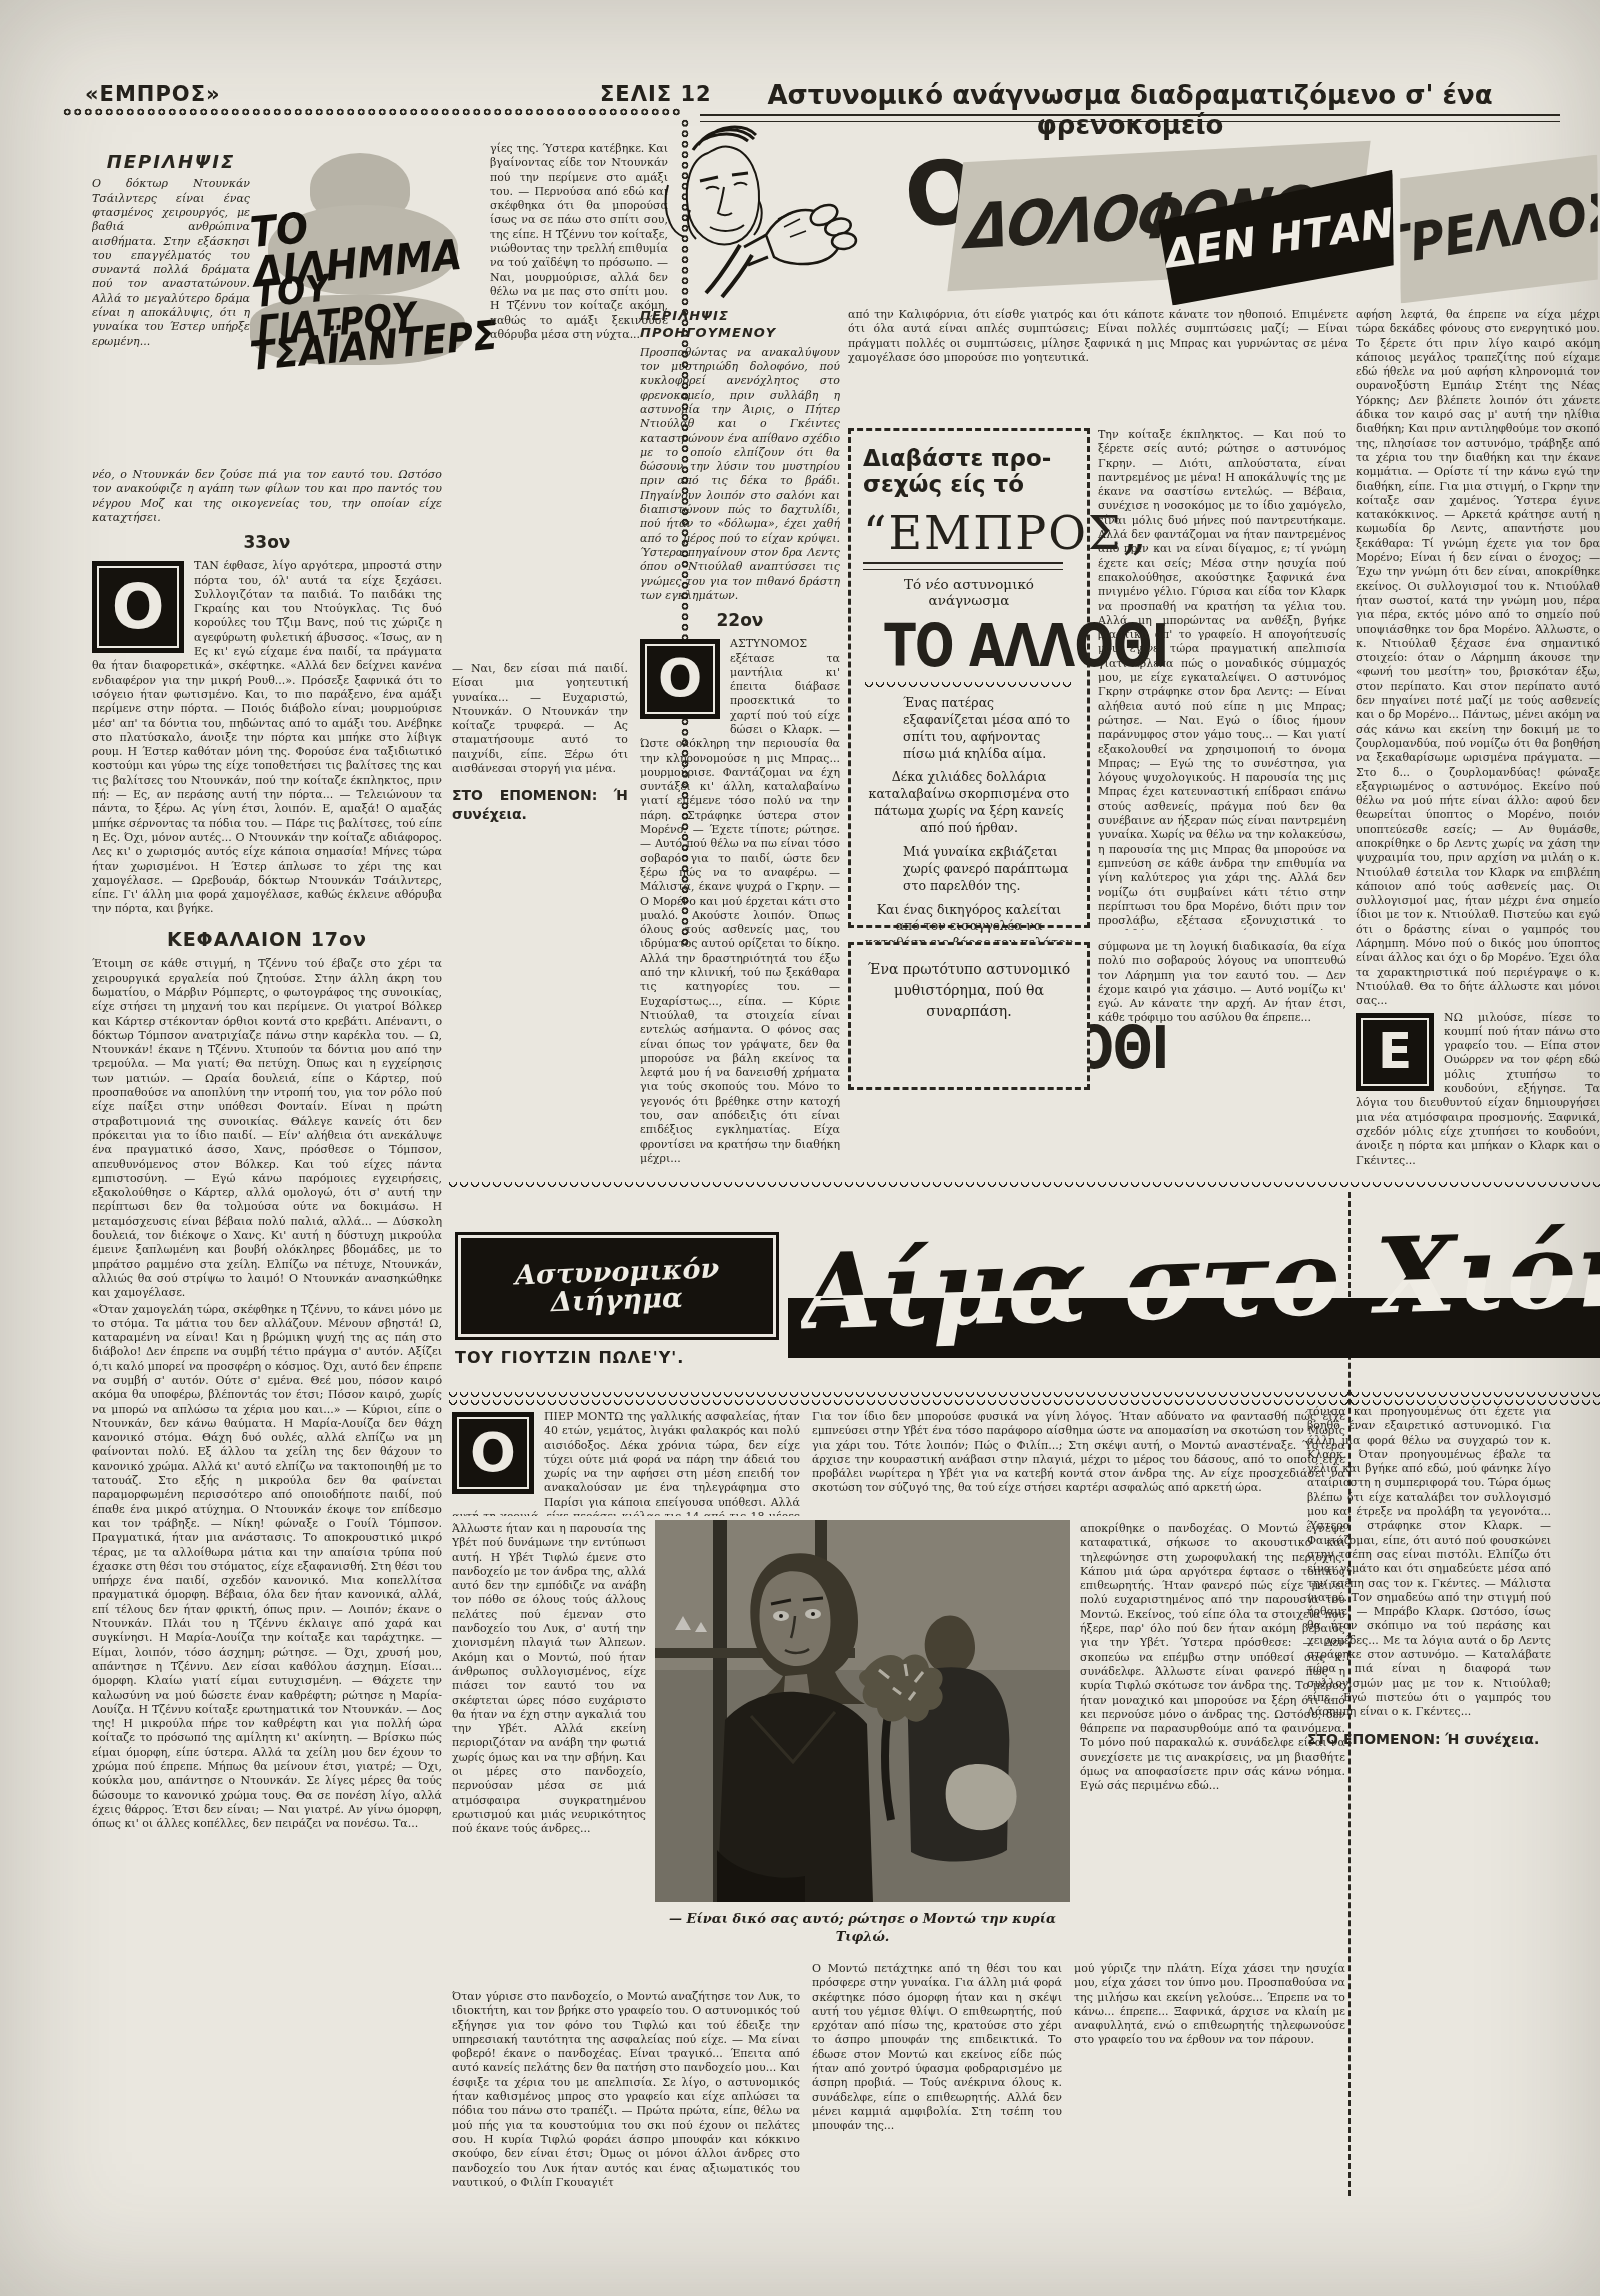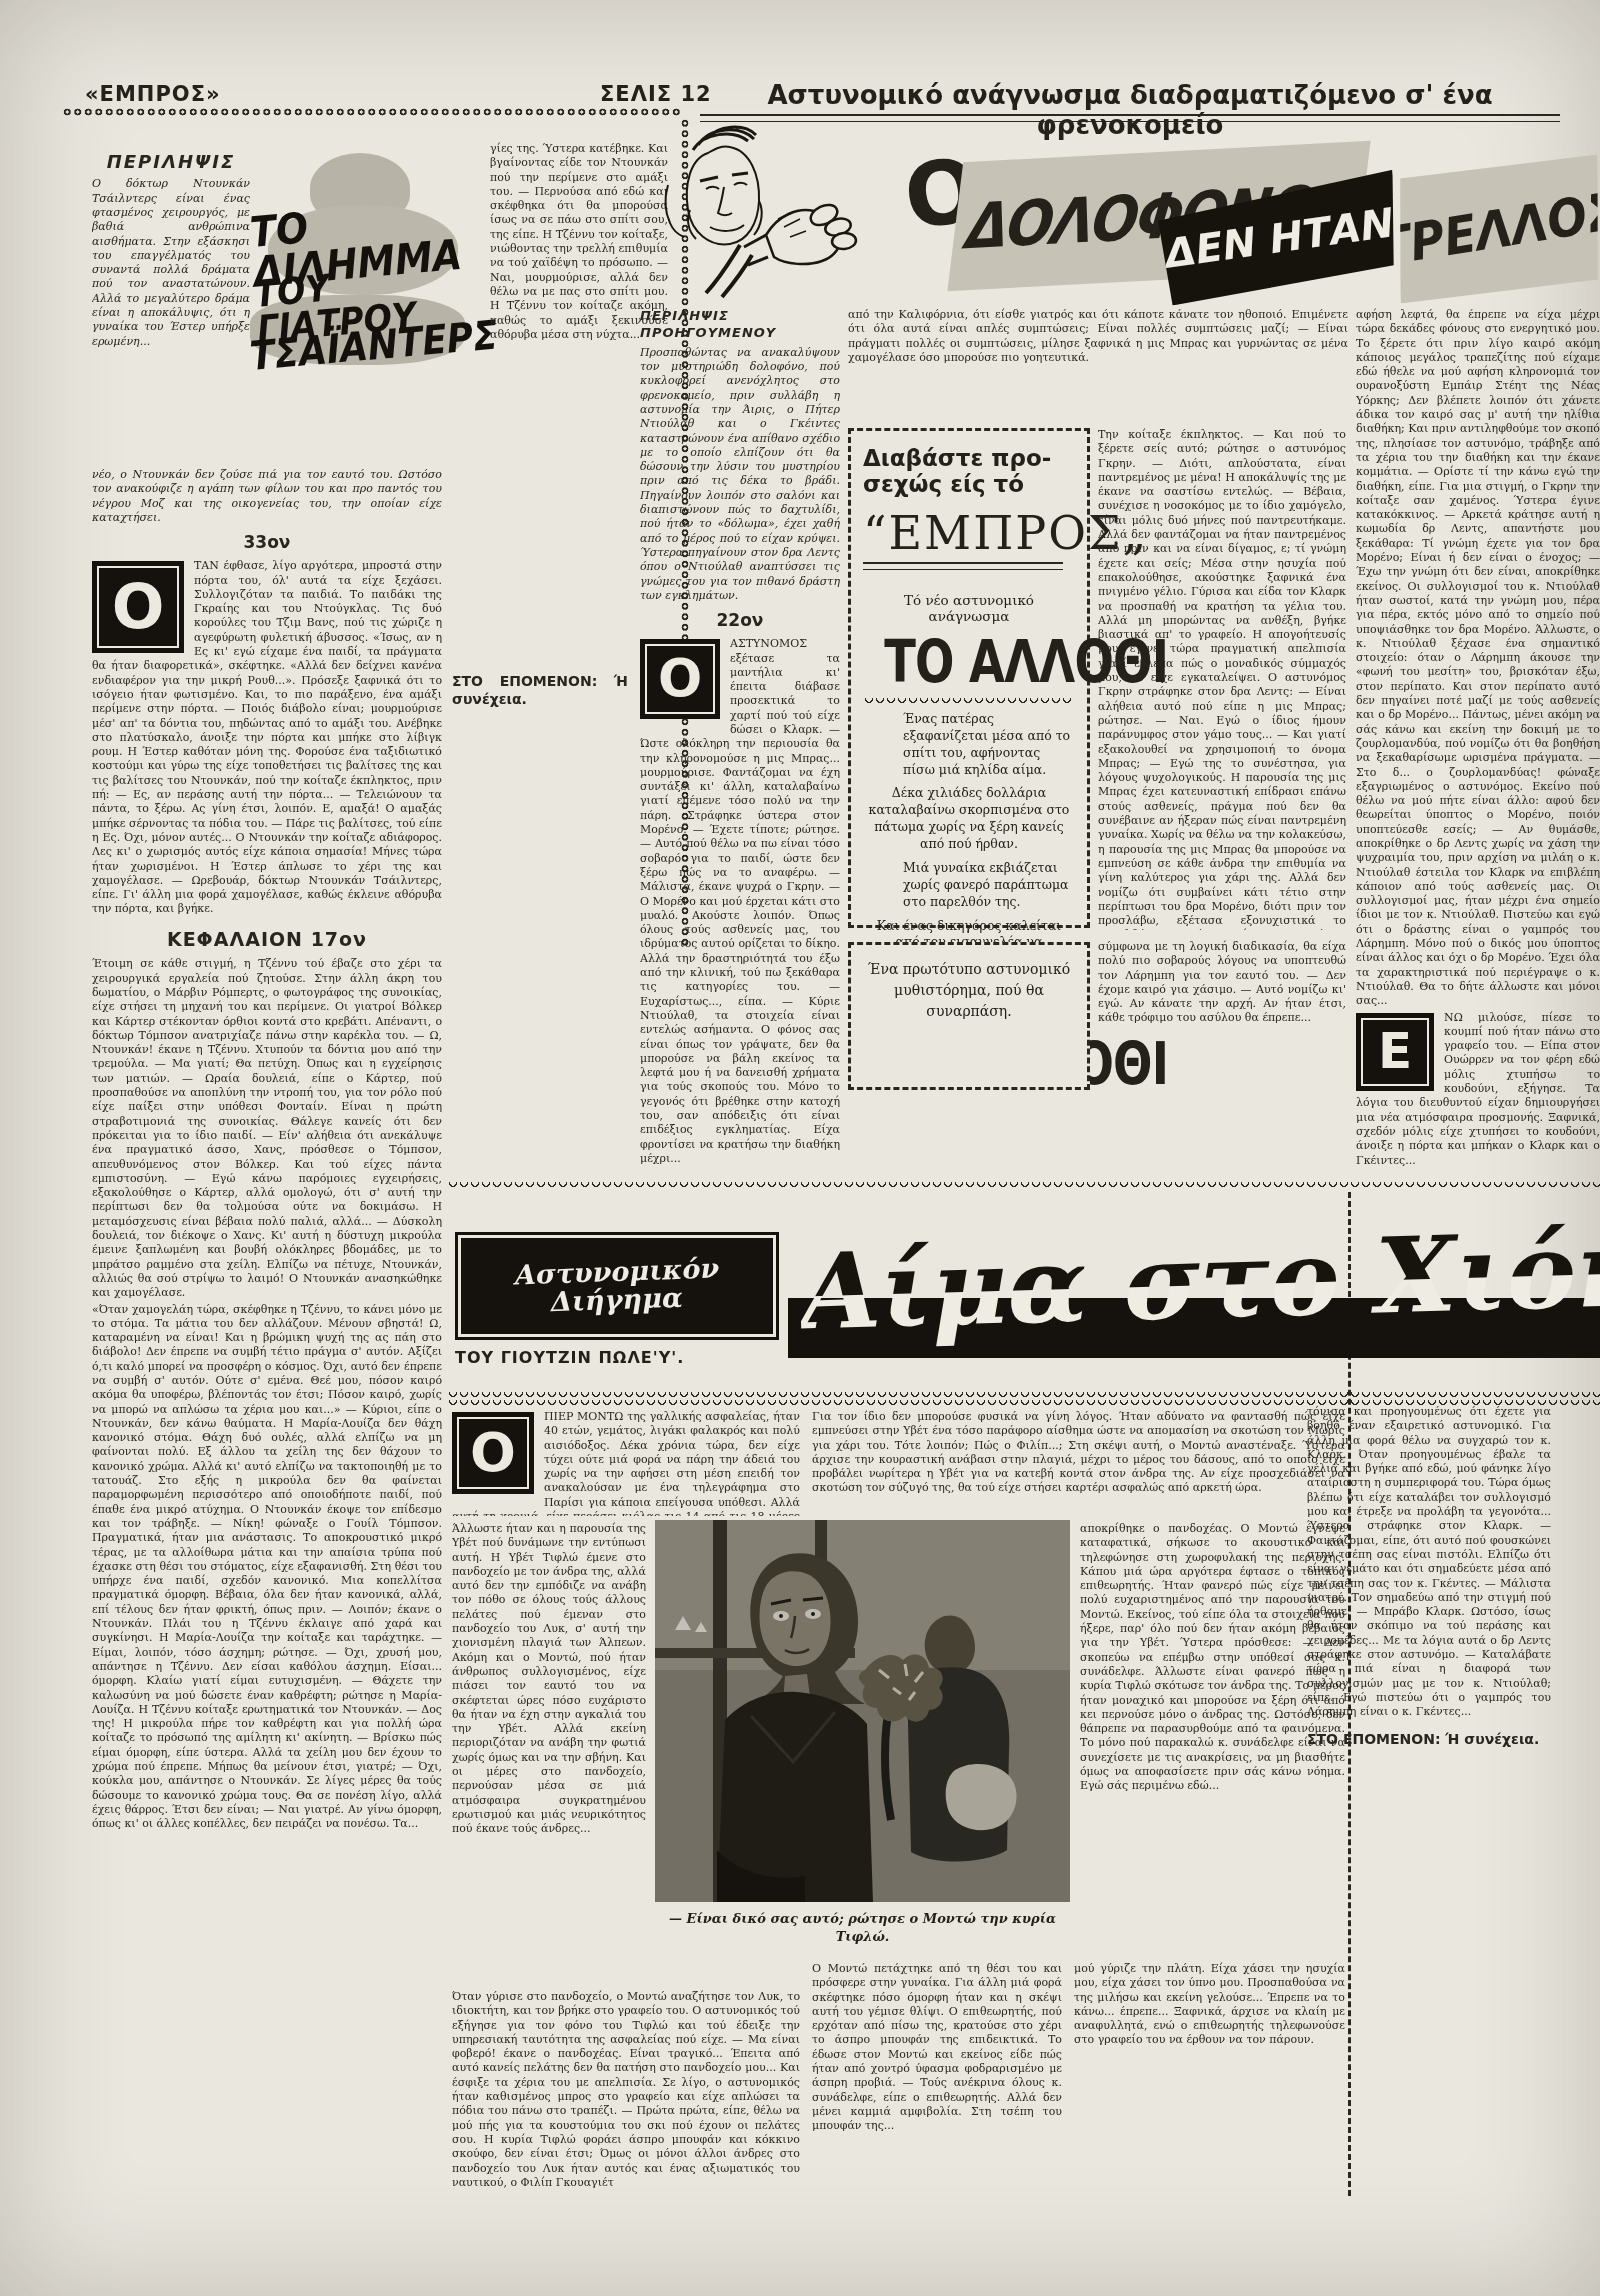--- a/index.html
+++ b/index.html
@@ -65,20 +65,21 @@
     <p class="noind ital">νέο, ο Ντουνκάν δεν ζούσε πιά για τον εαυτό του. Ωστόσο τον ανακούφιζε η αγάπη των φίλων του και προ παντός του νέγρου Μοζ και της οικογενείας του, την οποίαν είχε καταχτήσει.</p>
     <div class="inst">33ον</div>
     <div class="dropcap">Ο</div>
     <p class="noind">ΤΑΝ έφθασε, λίγο αργότερα, μπροστά στην πόρτα του, όλ' αυτά τα είχε ξεχάσει. Συλλογιζόταν τα παιδιά. Το παιδάκι της Γκραίης και του Ντούγκλας. Τις δυό κορούλες του Τζιμ Βανς, πού τις χώριζε η αγεφύρωτη φυλετική άβυσσος. «Ίσως, αν η Ες κι' εγώ είχαμε ένα παιδί, τα πράγματα θα ήταν διαφορετικά», σκέφτηκε. «Αλλά δεν δείχνει κανένα ενδιαφέρον για την μικρή Ρουθ...». Πρόσεξε ξαφνικά ότι το ισόγειο ήταν φωτισμένο. Και, το πιο παράξενο, ένα αμάξι περίμενε στην πόρτα. — Ποιός διάβολο είναι; μουρμούρισε μέσ' απ' τα δόντια του, πηδώντας από το αμάξι του. Ανέβηκε στο πλατύσκαλο, άνοιξε την πόρτα και μπήκε στο λίβιγκ ρουμ. Η Έστερ καθόταν μόνη της. Φορούσε ένα ταξιδιωτικό κοστούμι και γύρω της είχε τοποθετήσει τις βαλίτσες της και τις βαλίτσες του Ντουνκάν, πού την κοίταζε έκπληκτος, πριν πή: — Ες, αν περάσης αυτή την πόρτα... — Τελειώνουν τα πάντα, το ξέρω. Ας γίνη έτσι, λοιπόν. Ε, αμαξά! Ο αμαξάς μπήκε σέρνοντας τα πόδια του. — Πάρε τις βαλίτσες, τού είπε η Ες. Όχι, μόνον αυτές... Ο Ντουνκάν την κοίταζε αδιάφορος. Λες κι' ο χωρισμός αυτός είχε κάποια σημασία! Μήνες τώρα ήταν χωρισμένοι. Η Έστερ άπλωσε το χέρι της και χαμογέλασε. — Ωρεβουάρ, δόκτωρ Ντουνκάν Τσάιλντερς, είπε. Γι' άλλη μια φορά χαμογέλασε, καθώς έκλεινε αθόρυβα την πόρτα, και βγήκε.</p>
     <div class="chap">ΚΕΦΑΛΑΙΟΝ 17ον</div>
     <p class="noind">Έτοιμη σε κάθε στιγμή, η Τζέννυ τού έβαζε στο χέρι τα χειρουργικά εργαλεία πού ζητούσε. Στην άλλη άκρη του δωματίου, ο Μάρβιν Ρόμπερτς, ο φωτογράφος της συνοικίας, είχε στήσει τη μηχανή του και περίμενε. Οι γιατροί Βόλκερ και Κάρτερ στέκονταν όρθιοι κοντά στο κρεβάτι. Απέναντι, ο δόκτωρ Τόμπσον ανατριχίαζε πάνω στην καρέκλα του. — Ω, Ντουνκάν! έκανε η Τζέννυ. Χτυπούν τα δόντια μου από την τρεμούλα. — Μα γιατί; Θα πετύχη. Όπως και η εγχείρησις των ματιών. — Ωραία δουλειά, είπε ο Κάρτερ, πού προσπαθούσε να αποπλύνη την ντροπή του, για τον ρόλο πού είχε παίξει στην υπόθεσι Φονταίν. Είναι η πρώτη στραβοτιμονιά της συνοικίας. Θάλεγε κανείς ότι δεν πρόκειται για το ίδιο παιδί. — Είν' αλήθεια ότι ανεκάλυψε ένα πραγματικό άσσο, Χανς, πρόσθεσε ο Τόμπσον, απευθυνόμενος στον Βόλκερ. Και τού είχες πάντα εμπιστοσύνη. — Εγώ κάνω παρόμοιες εγχειρήσεις, εξακολούθησε ο Κάρτερ, αλλά ομολογώ, ότι σ' αυτή την περίπτωσι δεν θα τολμούσα ούτε να δοκιμάσω. Η μεταμόσχευσις είναι βέβαια πολύ παλιά, αλλά... — Δύσκολη δουλειά, τον διέκοψε ο Χανς. Κι' αυτή η δύστυχη μικρούλα έμεινε ξαπλωμένη και βουβή ολόκληρες βδομάδες, με το μπράτσο ραμμένο στα χείλη. Ελπίζω να πέτυχε, Ντουνκάν, αλλιώς θα σού στρίψω το λαιμό! Ο Ντουνκάν ανασηκώθηκε και χαμογέλασε.</p>
     <p class="noind">«Όταν χαμογελάη τώρα, σκέφθηκε η Τζέννυ, το κάνει μόνο με το στόμα. Τα μάτια του δεν αλλάζουν. Μένουν σβηστά! Ω, καταραμένη να είναι! Και η βρώμικη ψυχή της ας πάη στο διάβολο! Δεν έπρεπε να συμβή τέτιο πράγμα σ' αυτόν. Αξίζει ό,τι καλό μπορεί να προσφέρη ο κόσμος. Όχι, αυτό δεν έπρεπε να συμβή σ' αυτόν. Ούτε σ' εμένα. Θεέ μου, πόσον καιρό ακόμα θα υποφέρω, βλέποντάς τον έτσι; Πόσον καιρό, χωρίς να μπορώ να απλώσω τα χέρια μου και...» — Κύριοι, είπε ο Ντουνκάν, δεν κάνω θαύματα. Η Μαρία-Λουίζα δεν θάχη κανονικό στόμα. Θάχη δυό ουλές, αλλά ελπίζω να μη φαίνονται πολύ. Εξ άλλου τα χείλη της δεν θάχουν το κανονικό χρώμα. Αλλά κι' αυτό ελπίζω να τακτοποιηθή με το τατουάζ. Στο εξής η μικρούλα δεν θα φαίνεται παραμορφωμένη περισσότερο από οποιοδήποτε παιδί, πού έπαθε ένα μικρό ατύχημα. Ο Ντουνκάν έκοψε τον επίδεσμο και τον τράβηξε. — Νίκη! φώναξε ο Γουίλ Τόμπσον. Πραγματικά, ήταν μια ανάστασις. Το αποκρουστικό μικρό τέρας, με τα αλλοίθωρα μάτια και την απαίσια τρύπα πού έχασκε στη θέσι του στόματος, είχε εξαφανισθή. Στη θέσι του υπήρχε ένα παιδί, σχεδόν κανονικό. Μια κοπελλίτσα πραγματικά όμορφη. Βέβαια, όλα δεν ήταν κανονικά, αλλά, επί τέλους δεν ήταν φρικτή, όπως πριν. — Λοιπόν; έκανε ο Ντουνκάν. Πλάι του η Τζέννυ έκλαιγε από χαρά και συγκίνησι. Η Μαρία-Λουίζα την κοίταξε και ταράχτηκε. — Είμαι, λοιπόν, τόσο άσχημη; ρώτησε. — Όχι, χρυσή μου, απάντησε η Τζέννυ. Δεν είσαι καθόλου άσχημη. Είσαι... όμορφη. Κλαίω γιατί είμαι ευτυχισμένη. — Θάχετε την καλωσύνη να μού δώσετε έναν καθρέφτη; ρώτησε η Μαρία-Λουίζα. Η Τζέννυ κοίταξε ερωτηματικά τον Ντουνκάν. — Δος της! Η μικρούλα πήρε τον καθρέφτη και για πολλή ώρα κοίταζε το πρόσωπό της αμίλητη κι' ακίνητη. — Βρίσκω πώς είμαι όμορφη, είπε ύστερα. Αλλά τα χείλη μου δεν έχουν το χρώμα πού έπρεπε. Μήπως θα μείνουν έτσι, γιατρέ; — Όχι, κούκλα μου, απάντησε ο Ντουνκάν. Σε λίγες μέρες θα τούς δώσουμε το κανονικό χρώμα τους. Θα σε πονέση λίγο, αλλά έχεις θάρρος. Έτσι δεν είναι; — Ναι γιατρέ. Αν γίνω όμορφη, όπως κι' οι άλλες κοπέλλες, δεν πειράζει να πονέσω. Τα...</p>
   </div>
 
   <div class="col" style="left:452px;top:662px;width:176px;height:515px;">
+    <p class="noind">— Ναι, δεν είσαι πιά παιδί. Είσαι μια γοητευτική γυναίκα... — Ευχαριστώ, Ντουνκάν. Ο Ντουνκάν την κοίταζε τρυφερά. — Ας σταματήσουμε αυτό το παιχνίδι, είπε. Ξέρω ότι αισθάνεσαι στοργή για μένα.</p>
     <div class="nextline">ΣΤΟ ΕΠΟΜΕΝΟΝ: Ή συνέχεια.</div>
   </div>
 
   <div class="abs sans b" style="left:700px;top:80px;width:860px;font-size:26px;text-align:center;">Αστυνομικό ανάγνωσμα διαδραματιζόμενο σ' ένα φρενοκομείο</div>
   <div class="abs dblrule" style="left:700px;top:114px;width:860px;"></div>
 
   <svg class="abs" style="left:648px;top:115px;" width="260" height="190" viewBox="0 0 260 190">
     <g stroke="#1b1812" fill="none" stroke-width="2">
       <path d="M60,38 C42,44 36,70 40,95 C44,118 62,132 82,129 C100,126 110,108 111,86 C112,60 102,36 82,32 C74,30 67,34 60,38 Z" fill="#eae7df"></path>
       <path d="M45,35 C55,18 85,14 100,26 M50,30 C62,12 92,10 106,24 M58,24 C70,10 96,8 108,20" stroke-width="3"></path>
@@ -121,21 +122,21 @@
     <p class="noind">από την Καλιφόρνια, ότι είσθε γιατρός και ότι κάποτε κάνατε τον ηθοποιό. Επιμένετε ότι όλα αυτά είναι απλές συμπτώσεις; Είναι πολλές συμπτώσεις μαζί; — Είναι πράγματι πολλές οι συμπτώσεις, μίλησε ξαφνικά η μις Μπρας και γυρνώντας σε μένα χαμογέλασε όσο μπορούσε πιο γοητευτικά.</p>
   </div>
 
   <div class="abs promo-box" style="left:848px;top:428px;width:242px;height:500px;padding:14px 12px;box-sizing:border-box;">
     <div class="sans b" style="font-size:23px;line-height:1.15;">
       <div>Διαβάστε προ-</div>
       <div>σεχώς είς τό</div>
     </div>
     <div style="font-family:'DejaVu Serif',serif;font-size:46px;letter-spacing:2px;margin-top:8px;white-space:nowrap;">“ΕΜΠΡΟΣ„</div>
     <div class="dblrule" style="width:200px;margin-top:2px;"></div>
-    <div class="ctr" style="font-size:13.5px;margin-top:22px;">Τό νέο αστυνομικό ανάγνωσμα</div>
+    <div class="ctr" style="font-size:13.5px;margin-top:6px;">Τό νέο αστυνομικό ανάγνωσμα</div>
     <div class="alibi-title ctr" style="margin-top:4px;">ΤΟ ΑΛΛΟΘΙ</div>
     <div class="wave" style="width:210px;margin:2px auto 6px auto;"></div>
     <div class="teaser" style="padding-left:40px;">Ένας πατέρας εξαφανίζεται μέσα από το σπίτι του, αφήνοντας πίσω μιά κηλίδα αίμα.</div>
     <div class="teaser ctr">Δέκα χιλιάδες δολλάρια καταλαβαίνω σκορπισμένα στο πάτωμα χωρίς να ξέρη κανείς από πού ήρθαν.</div>
     <div class="teaser" style="padding-left:40px;">Μιά γυναίκα εκβιάζεται χωρίς φανερό παράπτωμα στο παρελθόν της.</div>
     <div class="teaser ctr">Και ένας δικηγόρος καλείται από τον εισαγγελέα να καταθέση εις βάρος του πελάτου του.</div>
     <div class="ctr" style="font-size:13px;margin-top:6px;">Διαβάστε προσεχώς είς τό</div>
     <div class="ctr" style="font-size:13px;">«ΕΜΠΡΟΣ»</div>
     <div class="alibi-title ctr" style="margin-top:8px;">ΤΟ ΑΛΛΟΘΙ</div>
   </div>

